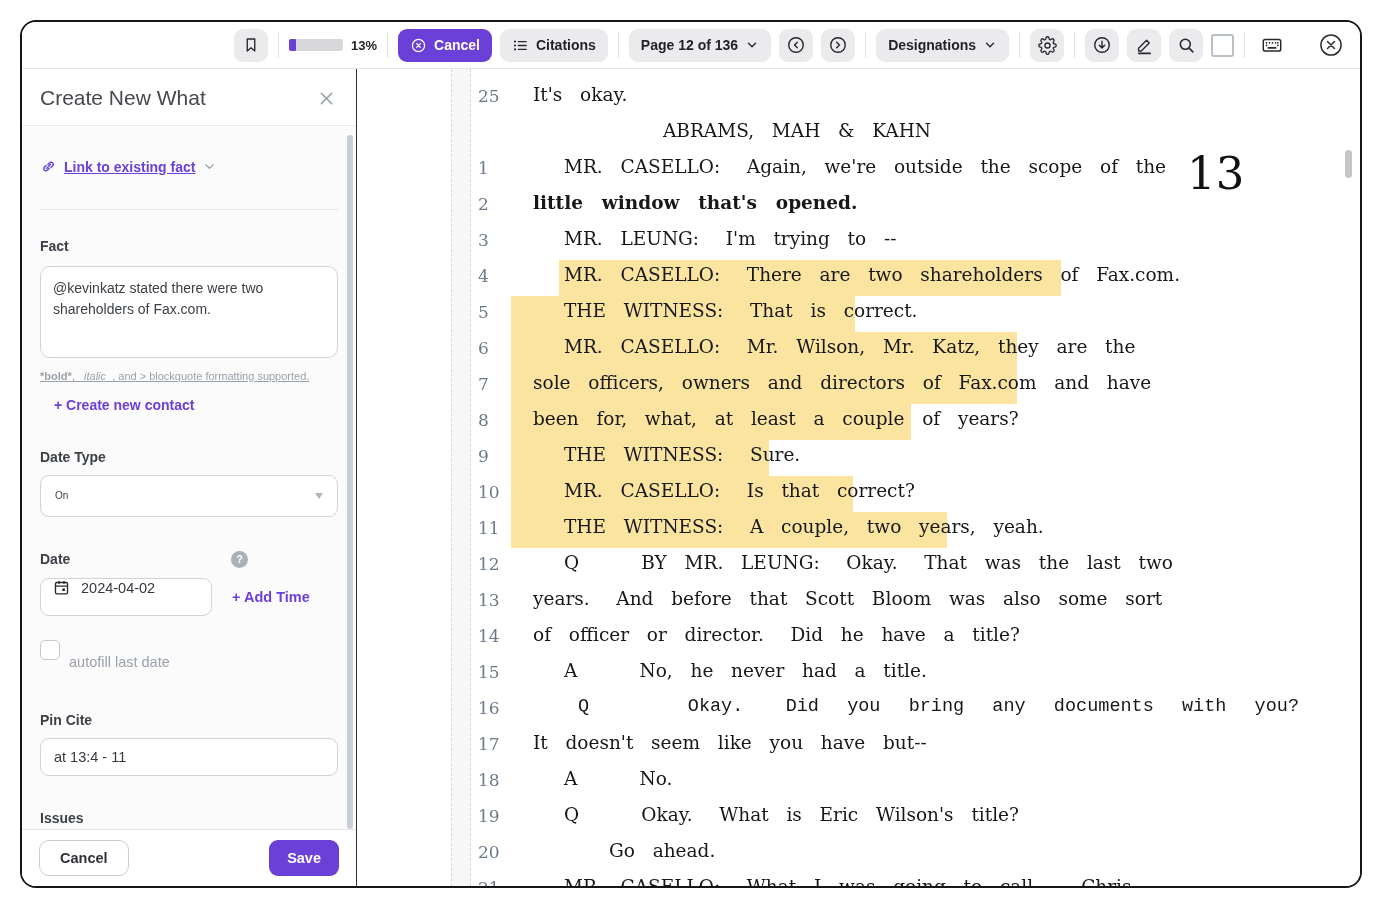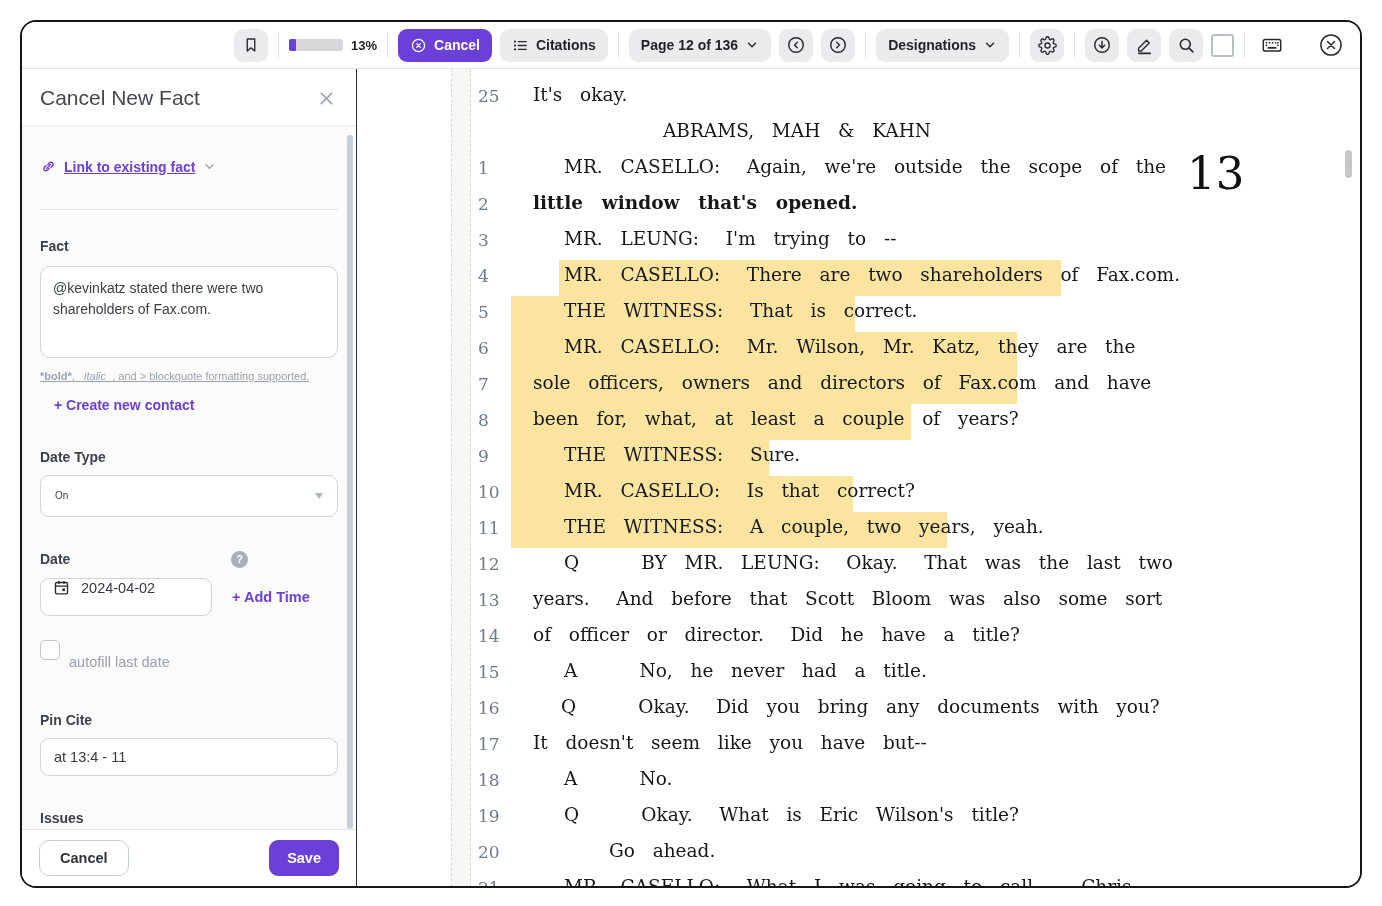--- a/index.html
+++ b/index.html
@@ -185,21 +185,21 @@
           <circle cx="12" cy="12" r="9.3"></circle>
           <path d="M8.8 8.8l6.4 6.4M15.2 8.8l-6.4 6.4"></path>
         </svg>
     </button>
   </div>
 
   <div class="main">
 
     <div class="panel">
       <div class="panel-header">
-        <span class="panel-title">Cancel New Fact</span>
+        <span class="panel-title">Create New What</span>
         <button class="panel-close">
           <svg class="ic" width="19" height="19" viewBox="0 0 24 24" fill="none" stroke="#9aa3ad" stroke-width="2" stroke-linecap="round">
               <path d="M5.5 5.5l13 13M18.5 5.5l-13 13"></path>
             </svg>
         </button>
       </div>
 
       <div class="panel-body">
         <div class="link-row">
           <svg class="ic" width="17" height="17" viewBox="0 0 24 24" fill="none" stroke="#6b40d8" stroke-width="2" stroke-linecap="round" stroke-linejoin="round">
@@ -334,21 +334,21 @@
           <div class="t-line" style="top: 551px;">
             <span class="t-num">14</span>
             <span class="t-text" style="left: 176px;">of  officer  or  director.   Did  he  have  a  title?</span>
           </div>
           <div class="t-line" style="top: 587px;">
             <span class="t-num">15</span>
             <span class="t-text" style="left: 207px;">A       No,  he  never  had  a  title.</span>
           </div>
           <div class="t-line" style="top: 623px;">
             <span class="t-num">16</span>
-            <span class="t-text" style="left: 204px;">Q       Okay.   Did  you  bring  any  documents  with  you?</span>
+            <span class="t-text" style="left: 221px; font-family: Liberation Mono, monospace;">Q       Okay.   Did  you  bring  any  documents  with  you?</span>
           </div>
           <div class="t-line" style="top: 659px;">
             <span class="t-num">17</span>
             <span class="t-text" style="left: 176px;">It  doesn't  seem  like  you  have  but--</span>
           </div>
           <div class="t-line" style="top: 695px;">
             <span class="t-num">18</span>
             <span class="t-text" style="left: 207px;">A       No.</span>
           </div>
           <div class="t-line" style="top: 731px;">

